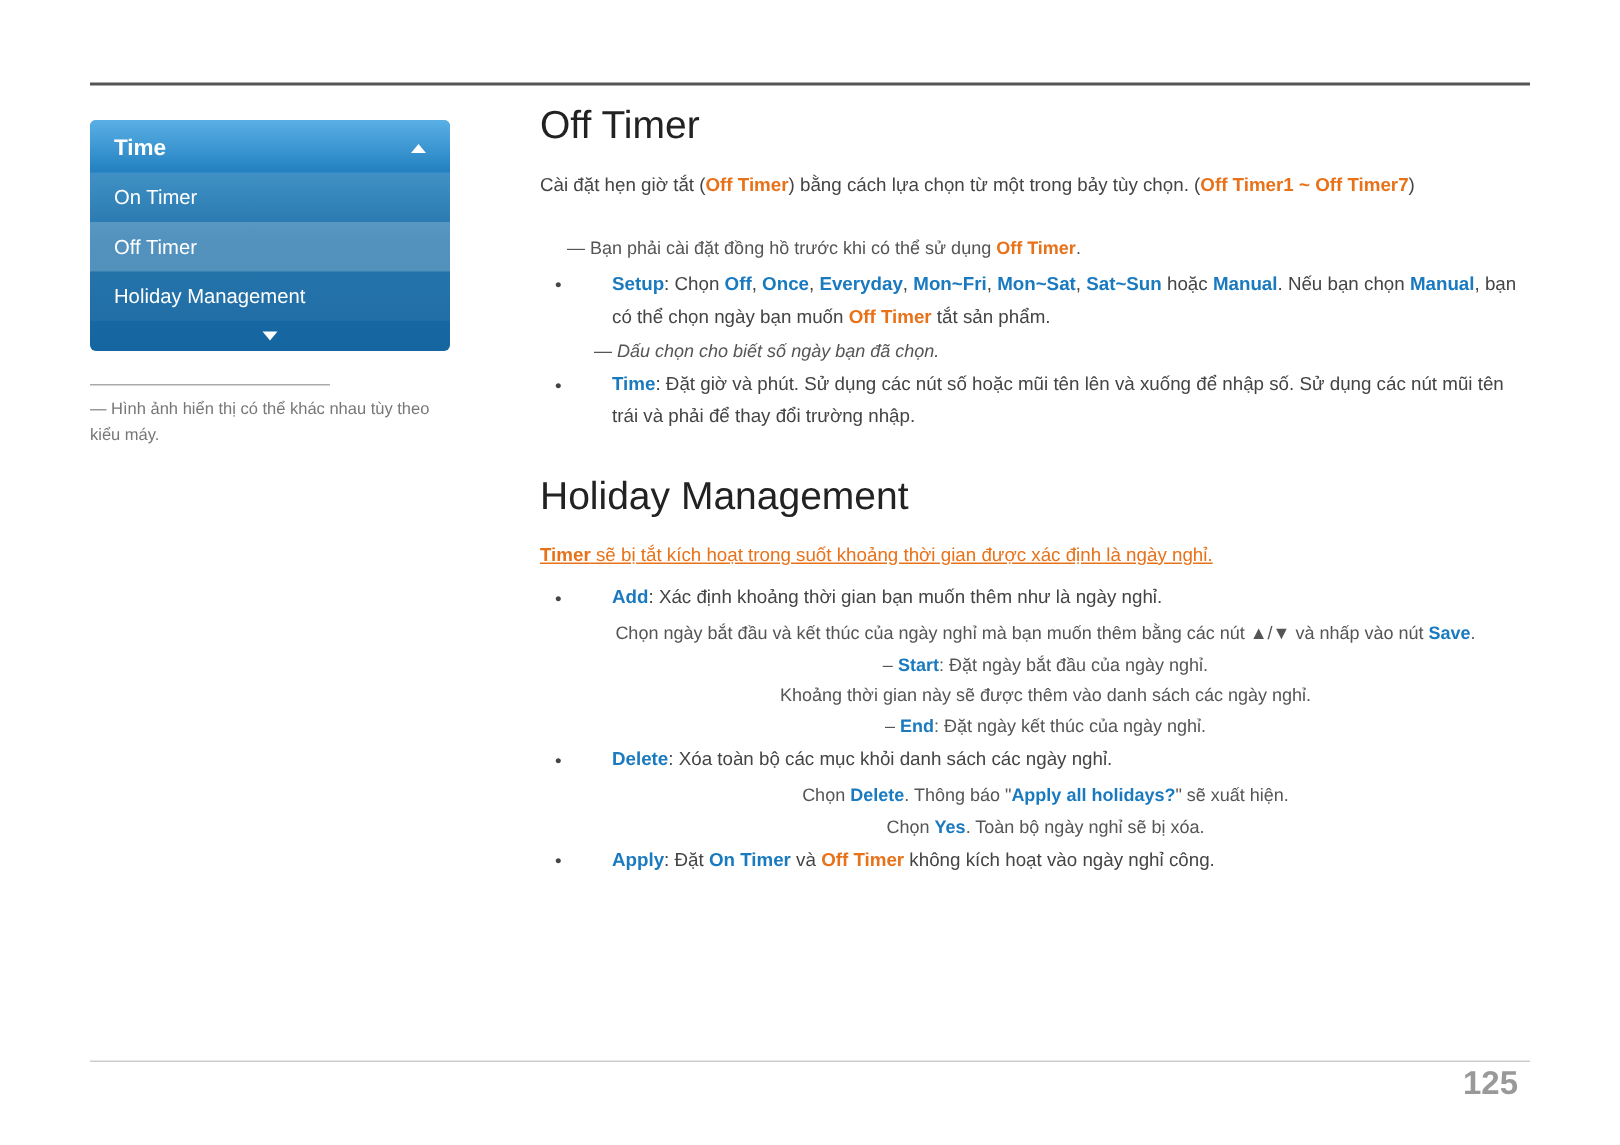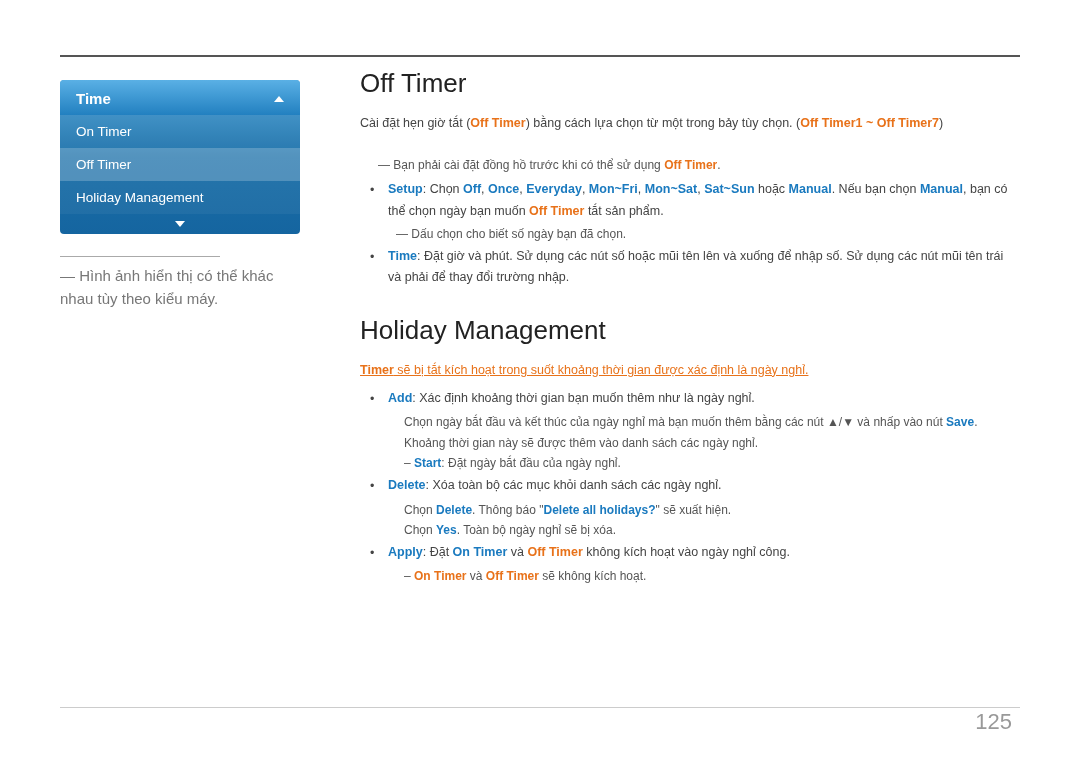--- a/index.html
+++ b/index.html
@@ -32,21 +32,21 @@
       height: 1px;
       background: #ccc;
     }
 
     .page-number {
       position: absolute;
       bottom: 28px;
       right: 68px;
       font-size: 22px;
       color: #999;
-      font-weight: 400;
+      font-weight: 700;
     }
 
     
     .sidebar {
       position: absolute;
       top: 80px;
       left: 60px;
       width: 270px;
     }
 
@@ -110,21 +110,21 @@
 
     .sidebar-note-line {
       width: 160px;
       height: 1px;
       background: #aaa;
       margin-top: 22px;
       margin-bottom: 8px;
     }
 
     .sidebar-note {
-      font-size: 15px;
+      font-size: 11px;
       color: #777;
       line-height: 1.5;
       width: 240px;
     }
 
     
     .main-content {
       position: absolute;
       top: 68px;
       left: 360px;
@@ -181,28 +181,30 @@
     }
 
     .bullet-dot {
       min-width: 16px;
       margin-right: 2px;
       margin-top: 1px;
     }
 
     .bullet-content {
       flex: 1;
+      margin-left: 20px;
     }
 
     .sub-note {
       font-size: 12px;
       color: #555;
       margin-left: 36px;
       line-height: 1.6;
       margin-bottom: 2px;
+      font-style: italic;
     }
 
     .sub-note::before {
       content: '— ';
     }
 
     
     .section2 {
       margin-top: 26px;
     }
@@ -213,22 +215,23 @@
       font-weight: 400;
       margin-bottom: 8px;
       line-height: 1.6;
       text-decoration: underline;
     }
 
     .sub-item {
       font-size: 12px;
       color: #555;
       line-height: 1.65;
-      margin-left: 44px;
+      margin-left: 14px;
       margin-bottom: 1px;
+      text-align: center;
     }
 
     .sub-item.dash::before {
       content: '– ';
     }
   </style>
 </head>
 <body>
 
 <div class="top-line"></div>
@@ -299,34 +302,34 @@
       <span class="highlight-orange">Timer</span> sẽ bị tắt kích hoạt trong suốt khoảng thời gian được xác định là ngày nghỉ.
     </p>
 
     <div class="bullet-item">
       <span class="bullet-dot">•</span>
       <span class="bullet-content">
         <span class="highlight-blue">Add</span>: Xác định khoảng thời gian bạn muốn thêm như là ngày nghỉ.
       </span>
     </div>
     <div class="sub-item">Chọn ngày bắt đầu và kết thúc của ngày nghỉ mà bạn muốn thêm bằng các nút ▲/▼ và nhấp vào nút <span class="highlight-blue">Save</span>.</div>
+    <div class="sub-item dash"><span class="highlight-blue">Start</span>: Đặt ngày bắt đầu của ngày nghỉ.</div>
     <div class="sub-item">Khoảng thời gian này sẽ được thêm vào danh sách các ngày nghỉ.</div>
-    <div class="sub-item dash"><span class="highlight-blue">Start</span>: Đặt ngày bắt đầu của ngày nghỉ.</div>
+    <div class="sub-item dash"><span class="highlight-blue">End</span>: Đặt ngày kết thúc của ngày nghỉ.</div>
 
     <div class="bullet-item">
       <span class="bullet-dot">•</span>
       <span class="bullet-content">
         <span class="highlight-blue">Delete</span>: Xóa toàn bộ các mục khỏi danh sách các ngày nghỉ.
       </span>
     </div>
-    <div class="sub-item">Chọn <span class="highlight-blue">Delete</span>. Thông báo "<span class="highlight-blue">Delete all holidays?</span>" sẽ xuất hiện.</div>
+    <div class="sub-item">Chọn <span class="highlight-blue">Delete</span>. Thông báo "<span class="highlight-blue">Apply all holidays?</span>" sẽ xuất hiện.</div>
     <div class="sub-item">Chọn <span class="highlight-blue">Yes</span>. Toàn bộ ngày nghỉ sẽ bị xóa.</div>
 
     <div class="bullet-item">
       <span class="bullet-dot">•</span>
       <span class="bullet-content">
         <span class="highlight-blue">Apply</span>: Đặt <span class="highlight-blue">On Timer</span> và <span class="highlight-orange">Off Timer</span> không kích hoạt vào ngày nghỉ công.
       </span>
     </div>
-    <div class="sub-item dash"><span class="highlight-orange">On Timer</span> và <span class="highlight-orange">Off Timer</span> sẽ không kích hoạt.</div>
   </div>
 
 </div>
 
 </body></html>

